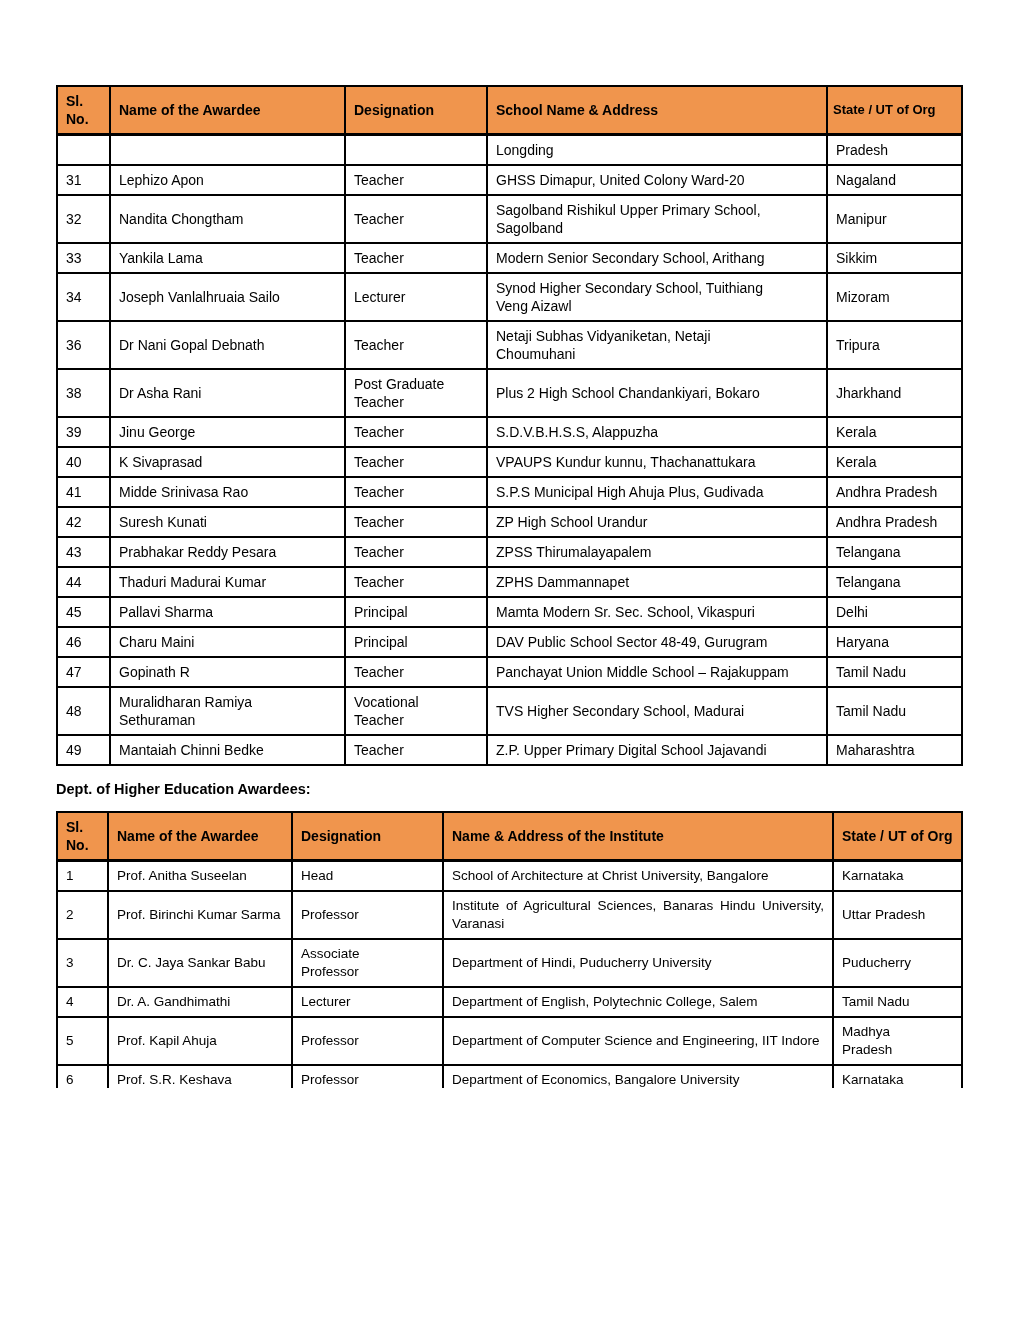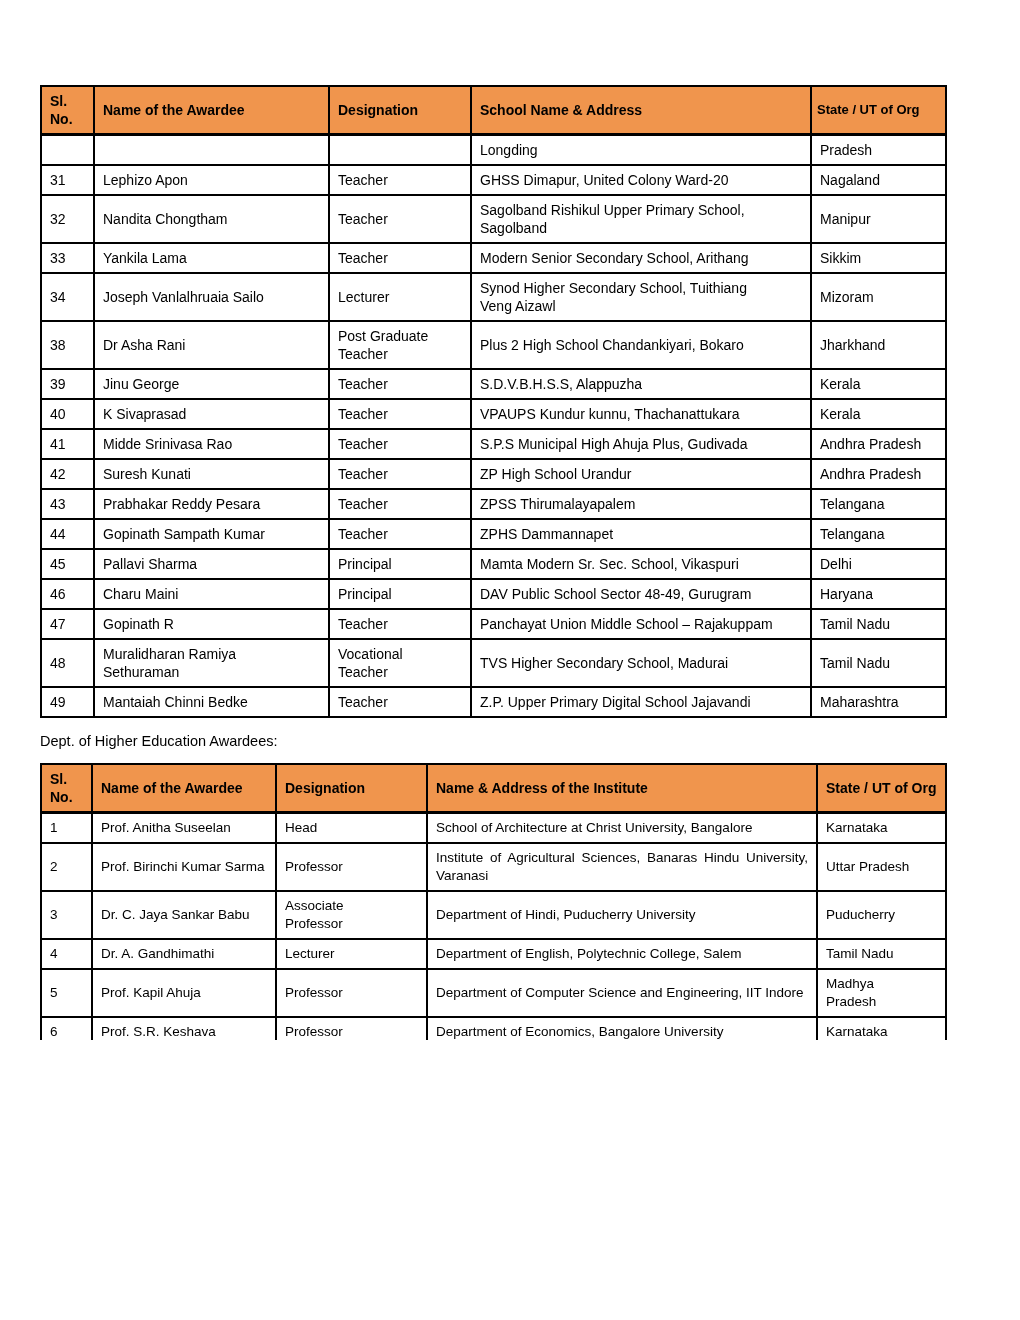--- a/index.html
+++ b/index.html
@@ -6,21 +6,21 @@
   html, body { background: #ffffff; }
   body {
     width: 1020px; height: 1320px;
     font-family: "Liberation Sans", sans-serif;
     color: #000;
     overflow: hidden;
   }
   .page {
     position: relative;
     width: 1020px; height: 1320px;
-    padding: 85px 0 0 40px;
+    padding: 85px 0 0 56px;
     background: #fff;
     overflow: hidden;
   }
   table {
     border-collapse: collapse;
     table-layout: fixed;
     width: 905px;
   }
   th, td {
     border: 2px solid #000;
@@ -46,21 +46,21 @@
   .t1 col.c5 { width: 135px; }
   .t1 thead th:nth-child(5) {
     white-space: nowrap;
     font-size: 13px;
     padding-left: 5px; padding-right: 4px;
   }
   
   .section-heading {
     margin-top: 14px;
     font-size: 14.5px;
-    font-weight: normal;
+    font-weight: bold;
     line-height: 18px;
   }
   
   .t2-wrap {
     margin-top: 13px;
     height: 277px;        
     overflow: hidden;
   }
   .t2 col.c1 { width: 51px; }
   .t2 col.c2 { width: 184px; }
@@ -126,20 +126,28 @@
         </tr>
         <tr>
           <td>34</td>
           <td>Joseph Vanlalhruaia Sailo</td>
           <td>Lecturer</td>
           <td>Synod Higher Secondary School, Tuithiang
 Veng Aizawl</td>
           <td>Mizoram</td>
         </tr>
         <tr>
+          <td>36</td>
+          <td>Dr Nani Gopal Debnath</td>
+          <td>Teacher</td>
+          <td>Netaji Subhas Vidyaniketan, Netaji
+Choumuhani</td>
+          <td>Tripura</td>
+        </tr>
+        <tr>
           <td>38</td>
           <td>Dr Asha Rani</td>
           <td>Post Graduate
 Teacher</td>
           <td>Plus 2 High School Chandankiyari, Bokaro</td>
           <td>Jharkhand</td>
         </tr>
         <tr>
           <td>39</td>
           <td>Jinu George</td>
@@ -170,21 +178,21 @@
         </tr>
         <tr>
           <td>43</td>
           <td>Prabhakar Reddy Pesara</td>
           <td>Teacher</td>
           <td>ZPSS Thirumalayapalem</td>
           <td>Telangana</td>
         </tr>
         <tr>
           <td>44</td>
-          <td>Gopinath Sampath Kumar</td>
+          <td>Thaduri Madurai Kumar</td>
           <td>Teacher</td>
           <td>ZPHS Dammannapet</td>
           <td>Telangana</td>
         </tr>
         <tr>
           <td>45</td>
           <td>Pallavi Sharma</td>
           <td>Principal</td>
           <td>Mamta Modern Sr. Sec. School, Vikaspuri</td>
           <td>Delhi</td>

